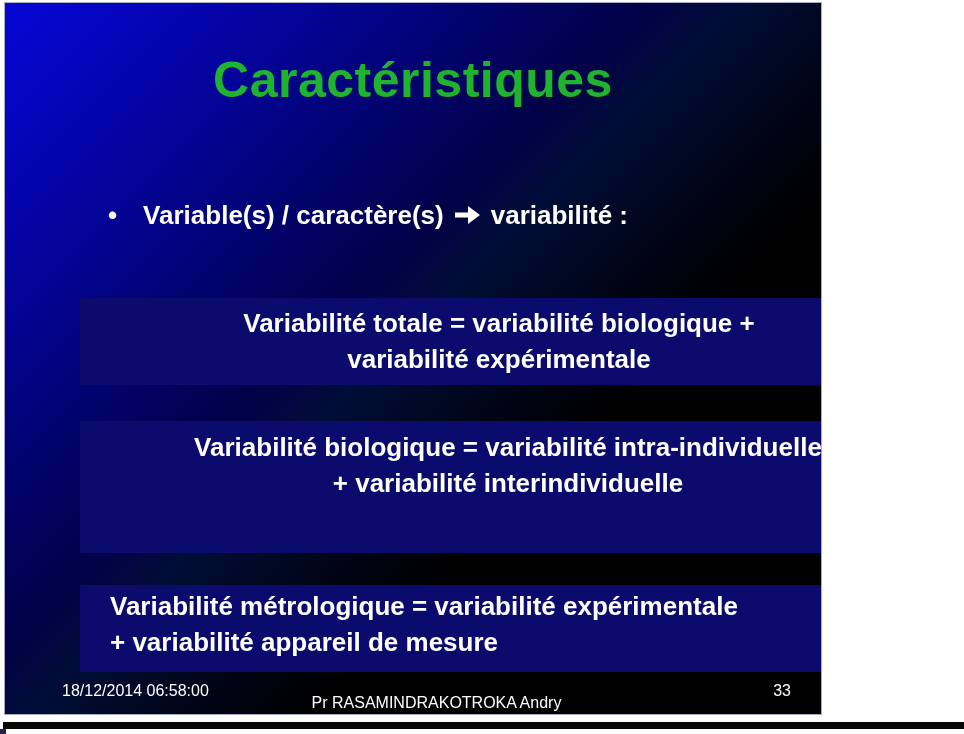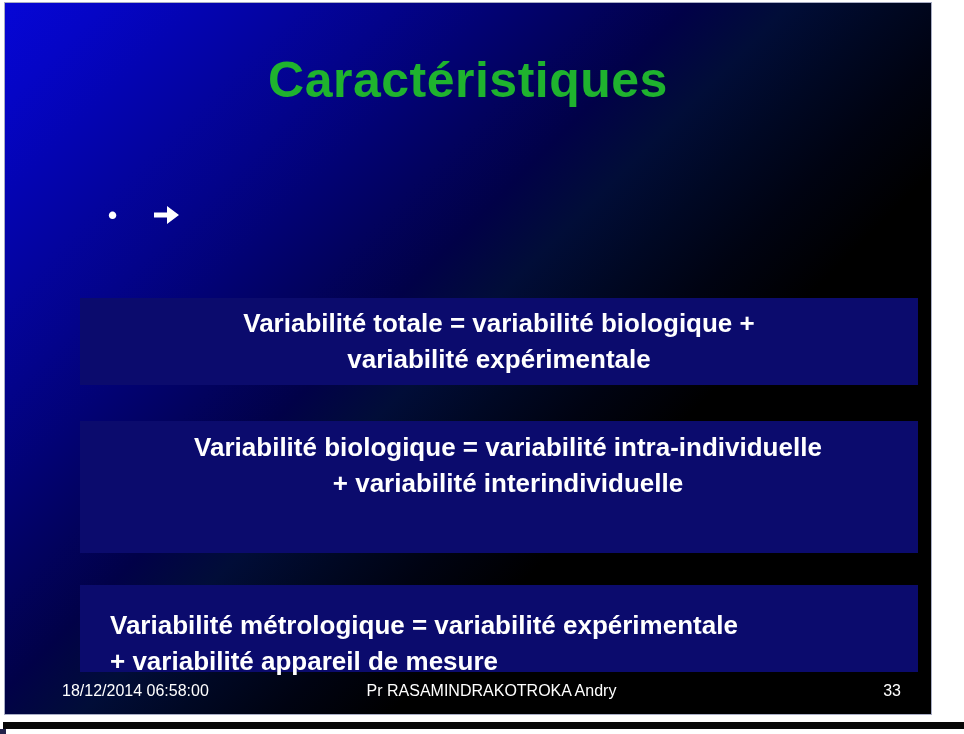--- a/index.html
+++ b/index.html
@@ -9,21 +9,21 @@
     width:964px; height:734px;
     overflow:hidden;
   }
   .page {
     position:relative;
     width:964px; height:734px;
     background:#ffffff;
   }
   .slide {
     position:absolute; left:4px; top:2px;
-    width:928px; height:713px;
+    width:818px; height:713px;
     border:1px solid #a8adc4;
     background:
       linear-gradient(135deg,
         #0606d6 0%, #0505c6 6%, #0404b2 12%, #04049e 18%,
         #03038a 24%, #020274 30%, #02025e 36%, #010148 42%,
         #010d38 48%, #000824 54%, #000312 60%, #000000 67%, #000000 100%);
     overflow:hidden;
   }
   .title {
     position:absolute; top:48px; left:0; width:100%;
@@ -39,27 +39,27 @@
   }
   .bullet-marker { margin-right:26px; font-size:26px; }
   .arrow-icon { display:inline-block; margin:2px 10px 0 10px; }
   .box {
     position:absolute; left:75px; width:838px;
     background:#0b0b6d;
     color:#ffffff; font-size:26px; font-weight:bold; line-height:36px;
   }
   .box-1 { top:295px; height:87px; text-align:center; padding-top:7px; }
   .box-2 { top:418px; height:132px; text-align:center; padding:8px 12px 0 30px; }
-  .box-3 { top:582px; height:87px; text-align:left; padding:22px 12px 0 30px; }
+  .box-3 { top:582px; height:87px; text-align:left; padding:3px 12px 0 30px; }
   .footer {
     position:absolute; top:679px; left:0; width:100%;
     color:#ffffff; font-size:16px; font-weight:normal;
   }
   .footer-date { position:absolute; left:57px; top:0; }
-  .footer-author { position:absolute; left:0; top:0; width:100%; text-align:center;padding-left:47px; }
+  .footer-author { position:absolute; left:0; top:12px; width:100%; text-align:center;padding-left:47px; }
   .footer-page { position:absolute; right:30px; top:0; }
   .bottom-strip {
     position:absolute; left:3px; top:722px;
     width:961px; height:7px; background:#070707;
   }
   .corner-mark {
     position:absolute; left:0; top:729px;
     width:6px; height:5px; background:#22224a;
   }
 </style>
@@ -67,25 +67,27 @@
 <body>
 
 <div class="page">
 
   <div class="slide">
 
     <div class="title">Caractéristiques</div>
 
     <div class="bullet-row">
       <span class="bullet-marker">•</span>
+      <span>Variable(s) / caractère(s)</span>
       <span class="arrow-icon">
         <svg width="27" height="20" viewBox="0 0 27 20">
           <path d="M1 7.5 L14 7.5 L14 1 L26 10 L14 19 L14 12.5 L1 12.5 Z" fill="#ffffff"></path>
         </svg>
       </span>
+      <span>variabilité :</span>
     </div>
 
     <div class="box box-1">
       <div>Variabilité totale = variabilité biologique +</div>
       <div>variabilité expérimentale</div>
     </div>
 
     <div class="box box-2">
       <div>Variabilité biologique = variabilité intra-individuelle</div>
       <div>+ variabilité interindividuelle</div>

